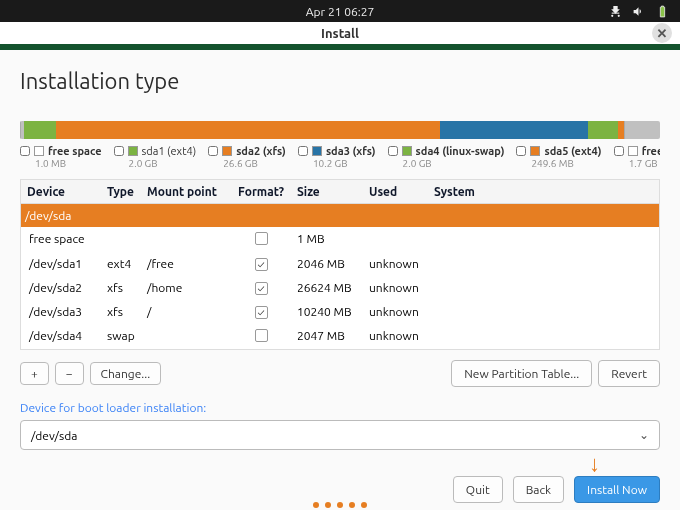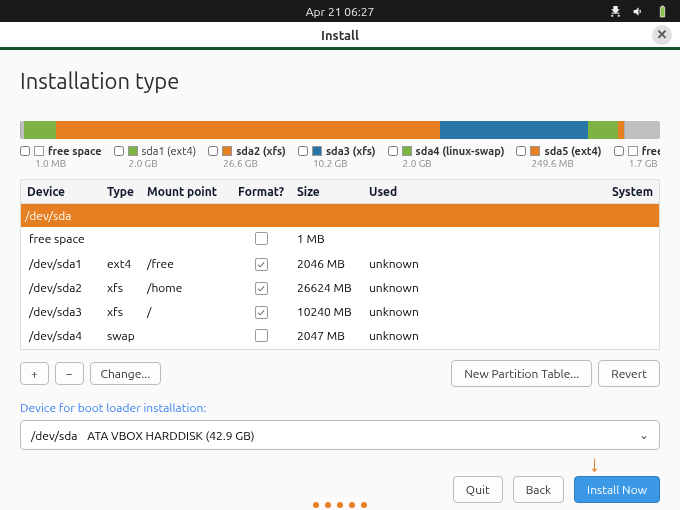--- a/index.html
+++ b/index.html
@@ -2,21 +2,21 @@
 <html><head>
 <meta charset="utf-8">
 <style>
 * { box-sizing: border-box; margin: 0; padding: 0; font-family: Ubuntu, "Segoe UI", Arial, sans-serif; }
 body { width: 680px; height: 510px; background: #fafafa; overflow: hidden; position: relative; }
 
 .topbar { background: #1a1a1a; color: #eee; height: 22px; display: flex; align-items: center; justify-content: center; font-size: 12px; position: relative; }
 .topbar .tray { position: absolute; right: 10px; display: flex; gap: 10px; align-items: center; }
 .topbar .tray svg { fill: #eee; }
 
-.window-title { background: #fff; border-bottom: 3px solid #14532d; height: 28px; display: flex; align-items: center; justify-content: center; font-size: 13px; position: relative; font-weight: 600; color: #333; }
+.window-title { background: #fff; border-bottom: 6px solid #14532d; height: 28px; display: flex; align-items: center; justify-content: center; font-size: 13px; position: relative; font-weight: 600; color: #333; }
 .close-btn { position: absolute; right: 8px; width: 20px; height: 20px; border-radius: 50%; background: #e0e0e0; display: flex; align-items: center; justify-content: center; cursor: pointer; font-size: 13px; color: #555; }
 
 .page { padding: 18px 20px 0 20px; background: #fafafa; }
 h1 { font-size: 22px; font-weight: 400; color: #2b2b2b; margin-bottom: 28px; }
 
 .partbar { height: 18px; display: flex; border-radius: 2px; overflow: hidden; }
 .partbar > div { height: 100%; }
 .pb-green { background: #7cb342; }
 .pb-orange { background: #e67e22; }
 .pb-blue { background: #2874a6; }
@@ -31,21 +31,21 @@
 
 .table { margin-top: 10px; border: 1px solid #ddd; background: #fff; font-size: 12px; }
 .thead { display: flex; background: #f5f5f5; border-bottom: 1px solid #ddd; color: #0f172a; font-weight: 600; }
 .thead > div, .trow > div { padding: 5px 6px; }
 .c-device { width: 80px; }
 .c-type { width: 40px; }
 .c-mount { width: 90px; }
 .c-format { width: 60px; text-align: center; }
 .c-size { width: 72px; text-align: left; }
 .c-used { width: 65px; }
-.c-system { flex: 1; text-align: right; }
+.c-system { flex: 1; }
 .trow { display: flex; background: #fff; }
 .trow.sel { background: #e67e22; color: #fff; }
 .trow.sel .c-device { padding-left: 4px; }
 .trow .c-device { padding-left: 8px; }
 .chk { width: 13px; height: 13px; border: 1px solid #999; border-radius: 2px; display: inline-block; background: #fff; }
 .chk.on::after { content: "✓"; font-size: 10px; color: #333; display: block; text-align: center; line-height: 11px; }
 
 .toolbar { display: flex; align-items: center; margin-top: 10px; gap: 6px; }
 .btn { border: 1px solid #bbb; background: #fdfdfd; padding: 6px 12px; font-size: 12px; border-radius: 4px; cursor: pointer; color: #333; }
 .btn.small { padding: 4px 10px; }
@@ -234,21 +234,20 @@
     <button class="btn small">−</button>
     <button class="btn small">Change...</button>
     <div class="spacer"></div>
     <button class="btn">New Partition Table...</button>
     <button class="btn">Revert</button>
   </div>
 
   <div class="boot-label">Device for boot loader installation:</div>
   <div class="select">
     <span class="dev">/dev/sda</span>
-    <span>ATA VBOX HARDDISK (42.9 GB)</span>
     <span class="chev">⌄</span>
   </div>
 
   <div class="footer-btns">
     <div class="arrow">↓</div>
     <button class="btn">Quit</button>
     <button class="btn">Back</button>
     <button class="btn primary">Install Now</button>
   </div>
 </div>

